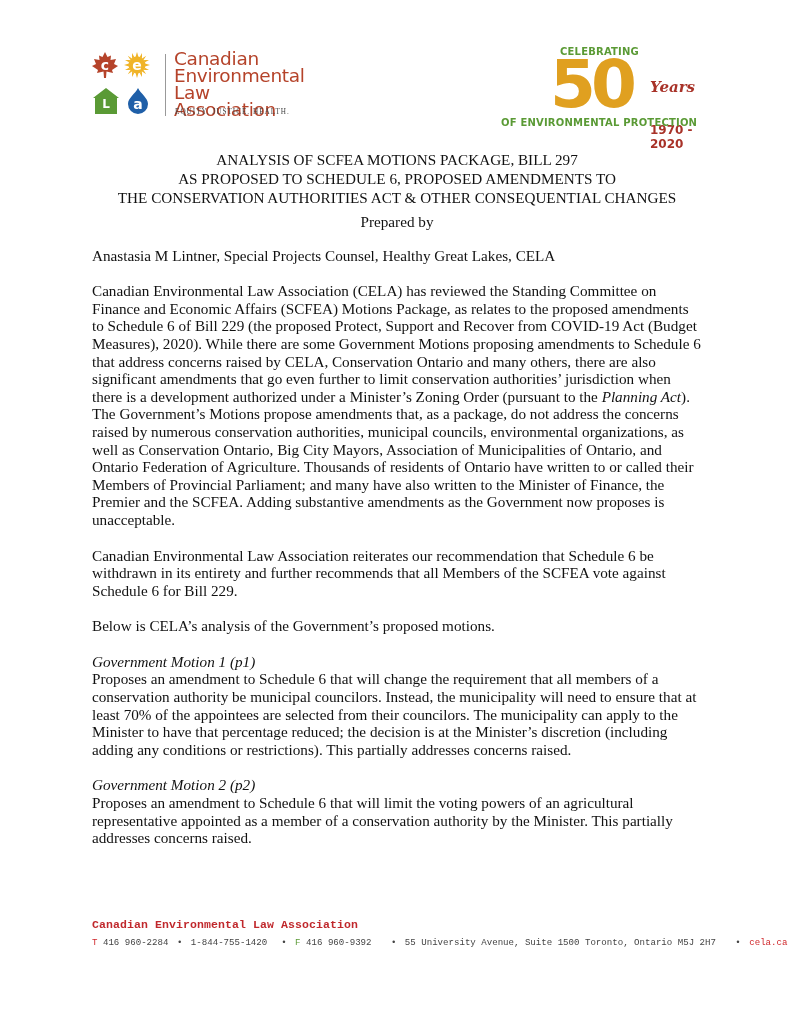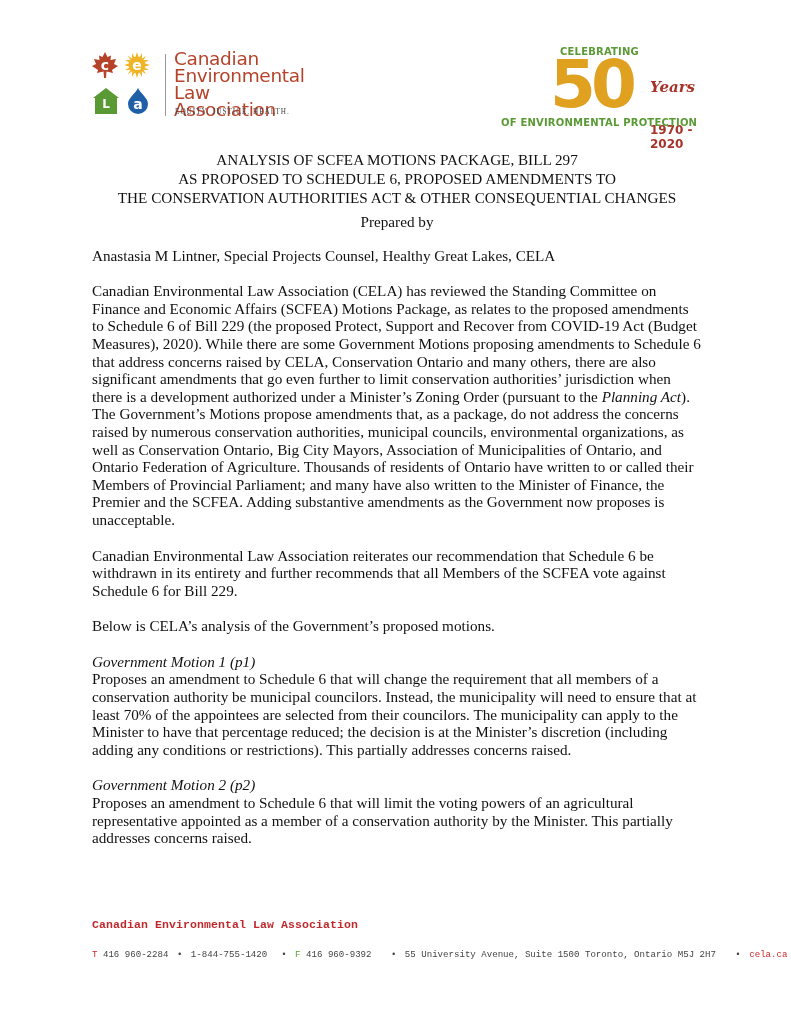--- a/index.html
+++ b/index.html
@@ -36,21 +36,21 @@
   .author { text-align: left; margin-top: 16px; }
   .para { margin: 0; }
   .p1 { margin-top: 18px; }
   .gap { margin-top: 18px; }
   .motion-head { font-style: italic; margin-top: 18px; }
   .i { font-style: italic; }
 
   
   .footer { position: absolute; left: 92px; top: 918px; font-family: Liberation Mono, monospace; }
   .footer-org { color: #c0282c; font-size: 11.5px; font-weight: bold; letter-spacing: 0.1px; }
-  .footer-line { margin-top: 18px; font-size: 9.1px; color: #444; white-space: nowrap; }
+  .footer-line { margin-top: 6px; font-size: 9.1px; color: #444; white-space: nowrap; }
   .red { color: #d0282c; }
   .green { color: #5a9a35; }
   .dot { color: #444; margin: 0 3px; }
 </style>
 </head>
 <body>
 
 <div class="page">
 
   <div class="cela-logo">

